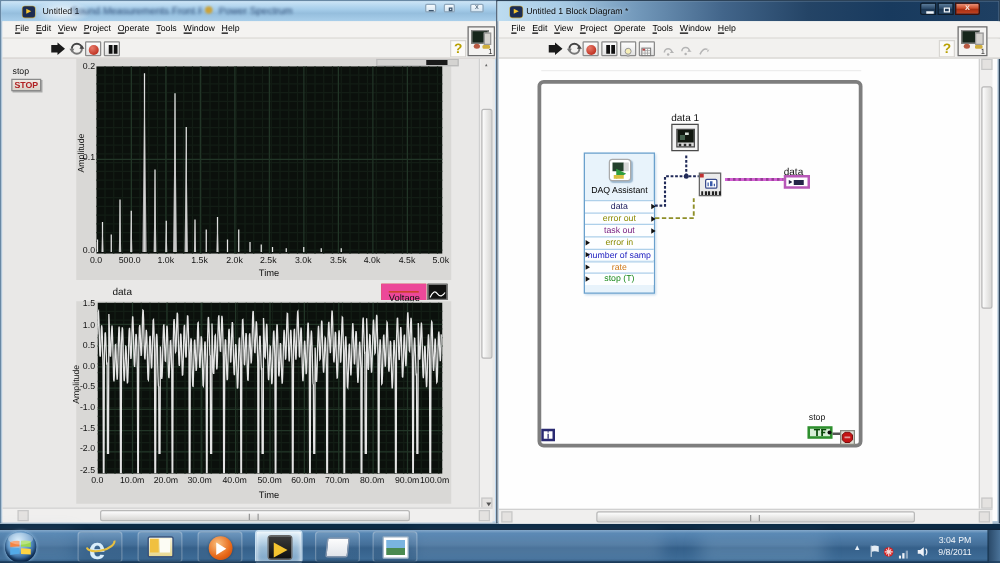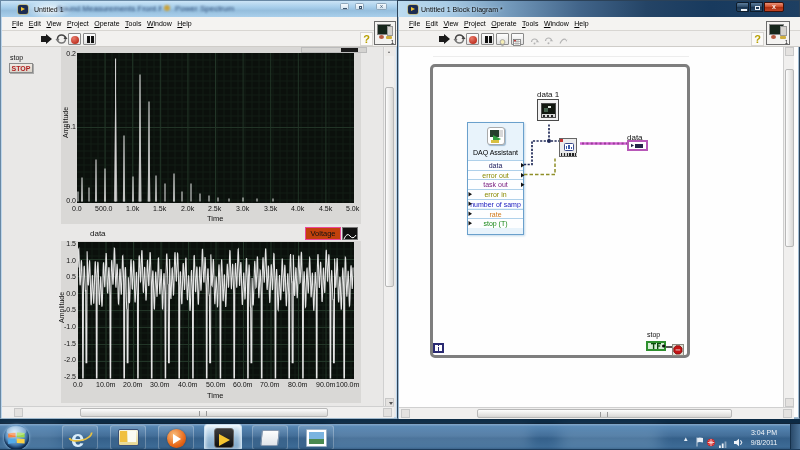--- a/index.html
+++ b/index.html
@@ -182,21 +182,21 @@
    <div class="tick" style="left:179px;top:158px">2.0k</div>
    <div class="tick" style="left:206px;top:158px">2.5k</div>
    <div class="tick" style="left:234px;top:158px">3.0k</div>
    <div class="tick" style="left:262px;top:158px">3.5k</div>
    <div class="tick" style="left:289px;top:158px">4.0k</div>
    <div class="tick" style="left:317px;top:158px">4.5k</div>
    <div class="tick" style="left:344px;top:158px">5.0k</div>
    <div class="tick" style="left:205px;top:167px;font-size:7.5px">Time</div>
 
    <div class="abs" style="left:88px;top:182px;font-size:8px;color:#111">data</div>
-   <div class="abs" style="left:303px;top:180px;width:36px;height:13px;background:#c2410c;border:1px solid #ec4899;font-size:7.5px;color:#111;text-align:center;line-height:12px">Voltage</div>
+   <div class="abs" style="left:303px;top:180px;width:36px;height:13px;background:#c2410c;border:6px solid #ec4899;font-size:7.5px;color:#111;text-align:center;line-height:12px">Voltage</div>
    <div class="abs" style="left:340px;top:180px;width:16px;height:13px;background:#111;border:1px solid #777">
      <svg width="14" height="11">
           <path d="M1 8 Q4 1 7 5 T13 4" stroke="#fff" stroke-width="1" fill="none"></path>
         </svg>
    </div>
 
    <div class="abs" style="left:59px;top:194px;width:300px;height:162px;background:#d9d8d6"></div>
    <svg class="abs" style="left:76px;top:195px" width="276" height="137">
      <rect x="0" y="0" width="276" height="137" fill="#0b100c"></rect>
      <g stroke="#131d15" stroke-width="1">

